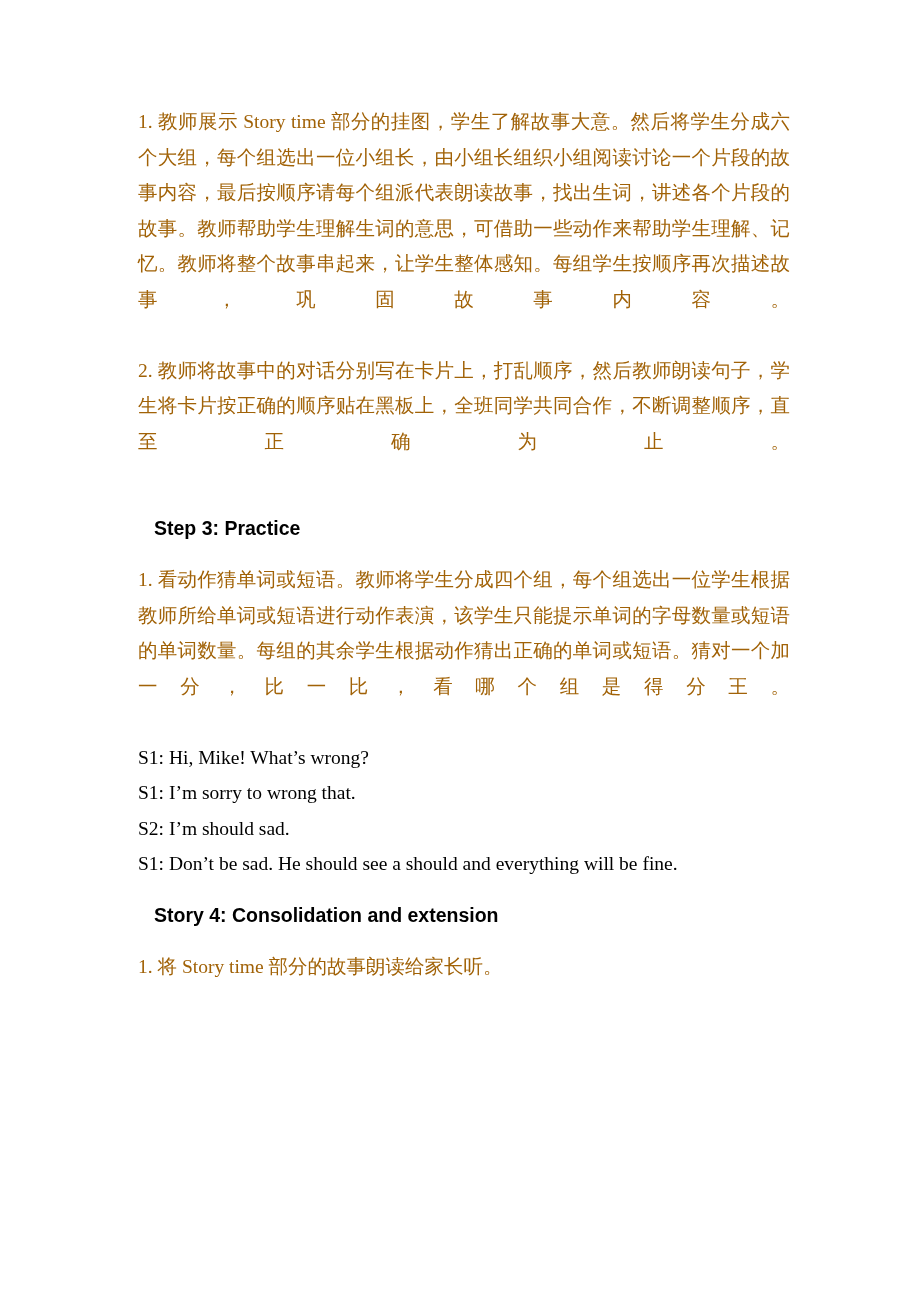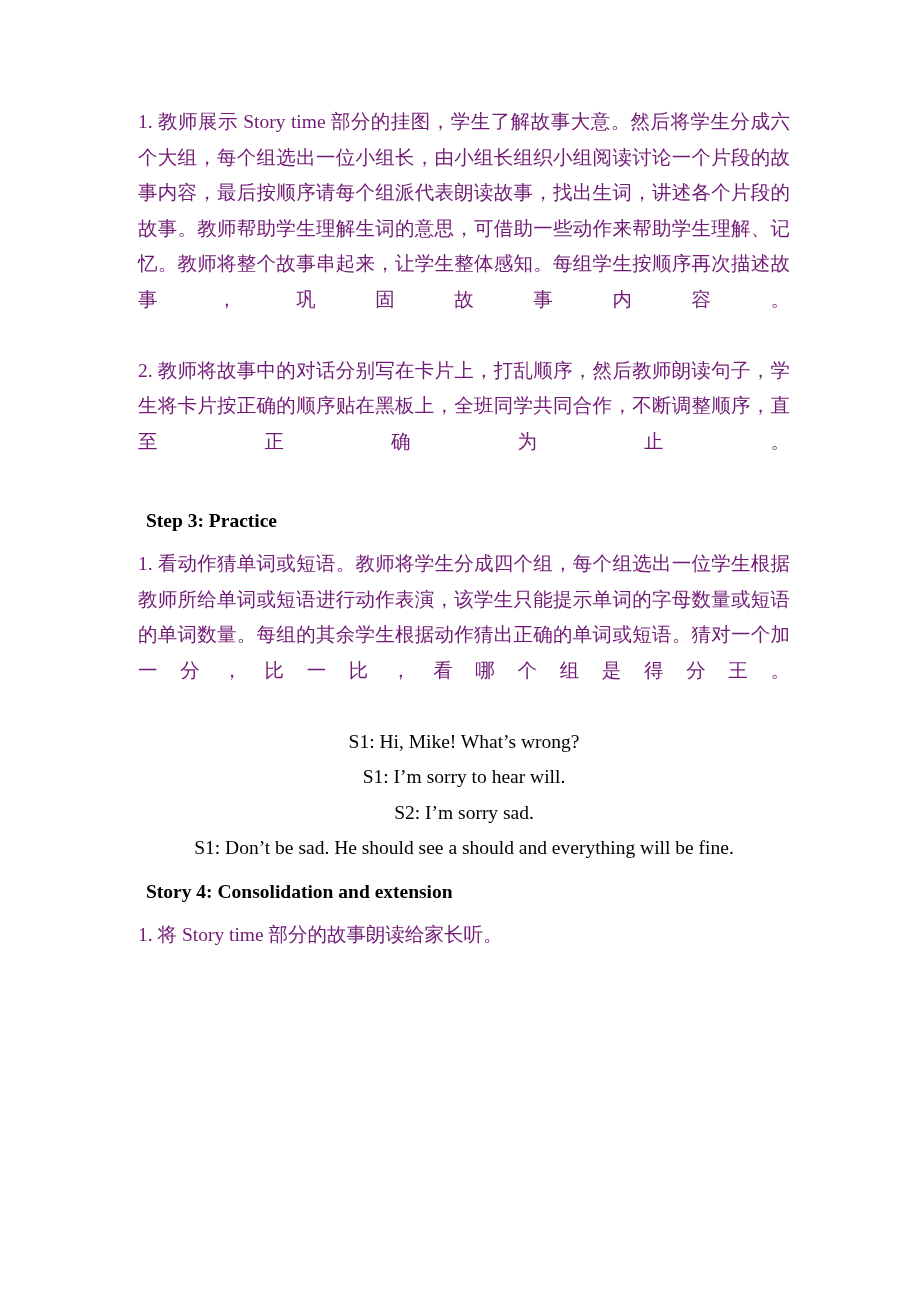--- a/index.html
+++ b/index.html
@@ -18,46 +18,46 @@
   .content {
     position: absolute;
     left: 138px;
     top: 104px;
     width: 652px;
   }
   .para {
     font-family: "Liberation Serif", "DejaVu Serif", serif;
     font-size: 19.5px;
     line-height: 35.5px;
-    color: #701a75;
+    color: #a16207;
     text-align: justify;
     text-justify: inter-character;
     margin: 0 0 0 0;
     word-break: break-word;
     -webkit-hyphens: none;
     hyphens: none;
   }
   .para.nojust {
     text-align: left;
   }
   .heading {
-    font-family: Liberation Serif, serif;
+    font-family: Liberation Sans, sans-serif;
     font-size: 19.5px;
     line-height: 35.5px;
     font-weight: bold;
     color: #000000;
     text-align: left;
-    margin: 8px;
+    margin: 16px;
   }
   .dialogue {
     font-family: "Liberation Serif", "DejaVu Serif", serif;
     font-size: 19.5px;
     line-height: 35.5px;
     color: #000000;
-    text-align: center;
+    text-align: left;
     margin: 0;
     white-space: nowrap;
   }
   
   .para::after {
     content: "";
     display: inline-block;
     width: 100%;
   }
 </style>
@@ -73,23 +73,23 @@
 
 
     <p class="heading">Step 3: Practice</p>
 
     <p class="para">1. 看动作猜单词或短语。教师将学生分成四个组，每个组选出一位学生根据教师所给单词或短语进行动作表演，该学生只能提示单词的字母数量或短语的单词数量。每组的其余学生根据动作猜出正确的单词或短语。猜对一个加一分，比一比，看哪个组是得分王。</p>
 
 
     <p class="dialogue">S1: Hi, Mike! What’s wrong?</p>
 
 
-    <p class="dialogue">S1: I’m sorry to hear will.</p>
+    <p class="dialogue">S1: I’m sorry to wrong that.</p>
 
-    <p class="dialogue">S2: I’m sorry sad.</p>
+    <p class="dialogue">S2: I’m should sad.</p>
 
     <p class="dialogue">S1: Don’t be sad. He should see a should and everything will be fine.</p>
 
     <p class="heading">Story 4: Consolidation and extension</p>
 
     <p class="para nojust">1. 将 Story time 部分的故事朗读给家长听。</p>
 
   </div>
 </div>
 

